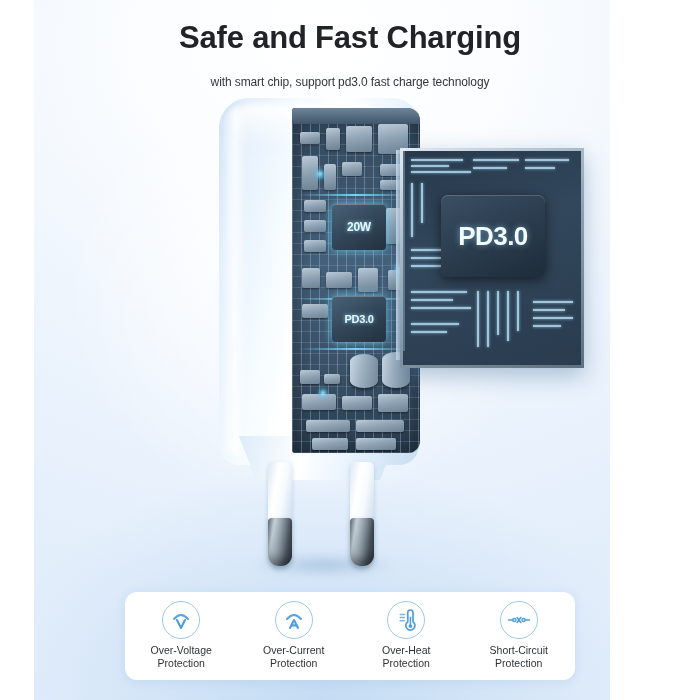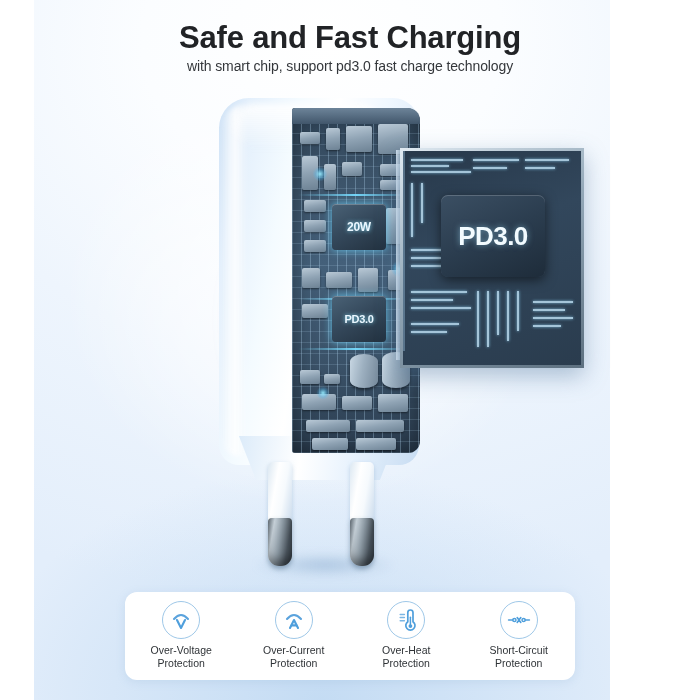--- a/index.html
+++ b/index.html
@@ -49,22 +49,22 @@
     text-align: center;
   }
   .title {
     font-size: 31px;
     font-weight: bold;
     color: #212326;
     letter-spacing: -0.2px;
     line-height: 1.18;
   }
   .subtitle {
-    margin-top: 1px;
-    font-size: 14px;
+    margin-top: 18px;
+    font-size: 12px;
     color: #34373b;
     letter-spacing: -0.1px;
   }
 
   
   .product { position: absolute; left: 0; top: 0; width: 700px; height: 520px; }
 
   
   .floor-shadow {
     position: absolute;

